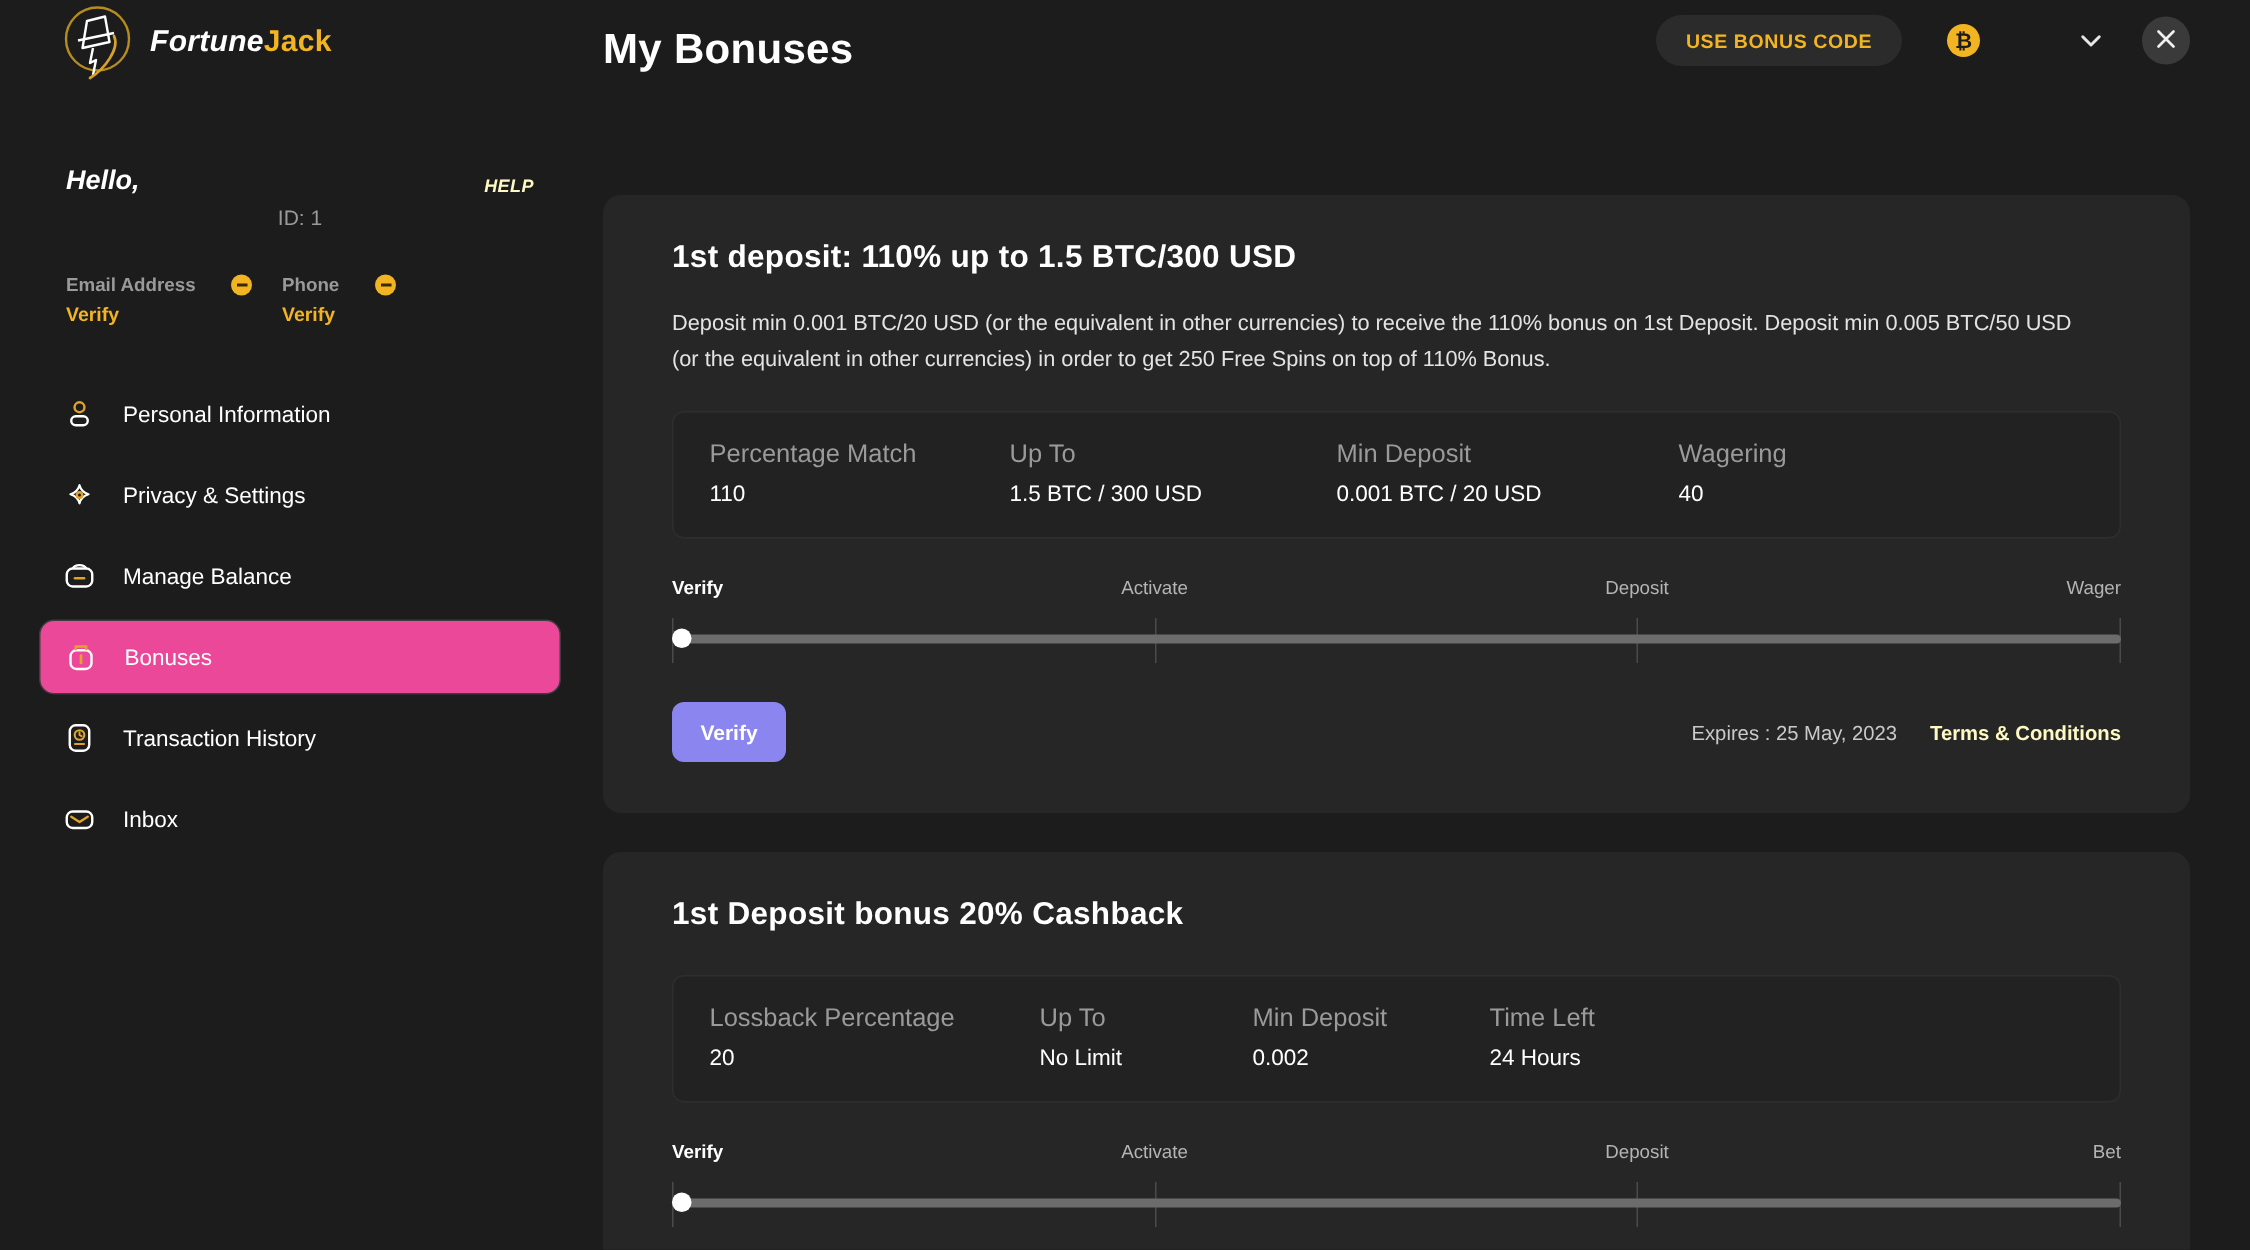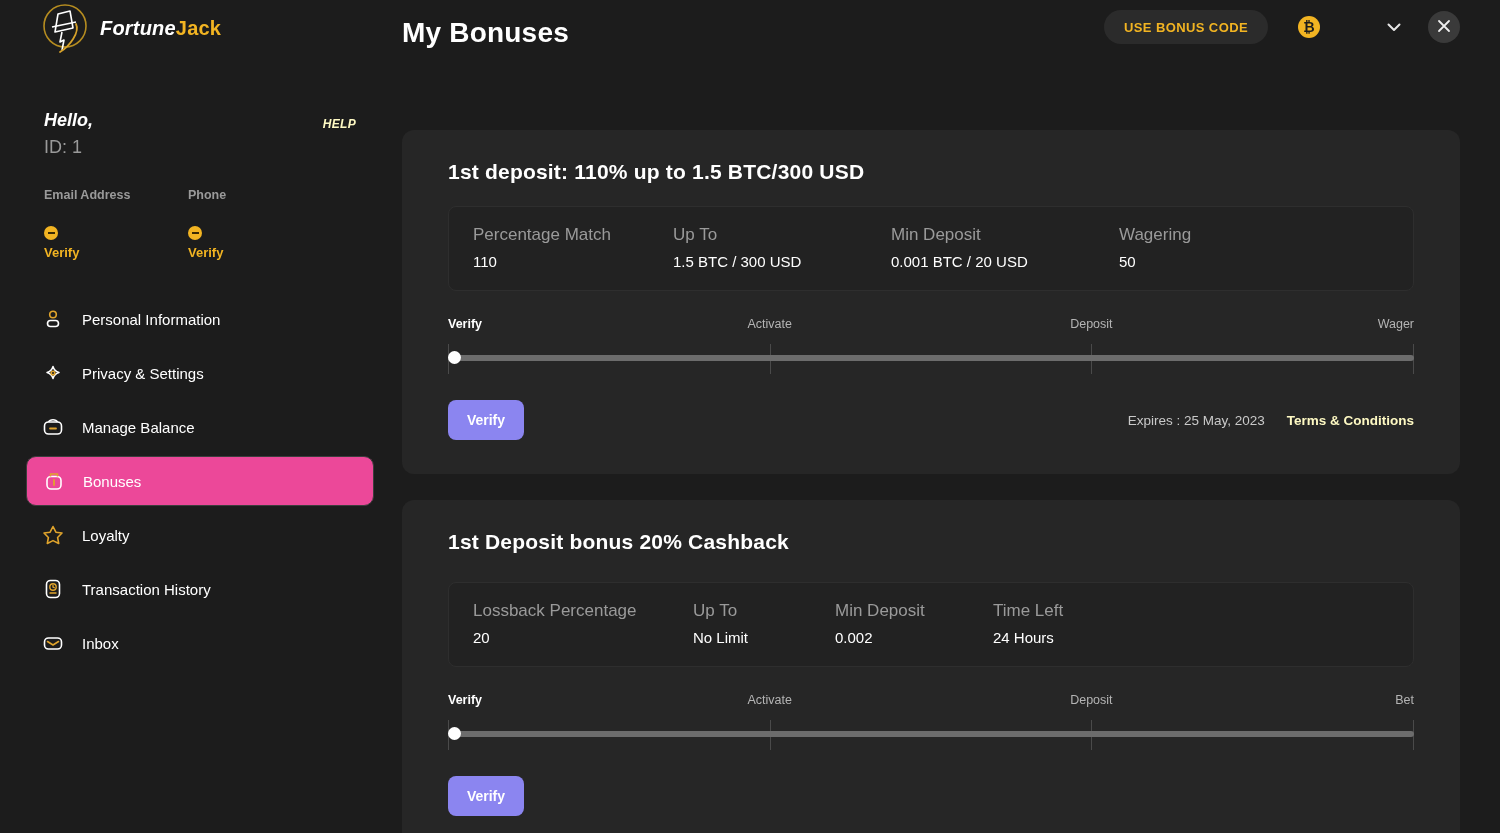--- a/index.html
+++ b/index.html
@@ -64,27 +64,27 @@
   .greet-row {
     display: flex; align-items: flex-end; justify-content: space-between;
     padding: 0 44px 0 44px;
     font-style: italic;
   }
   .hello { font-size: 18px; font-weight: bold; color: #fff; }
   .help-link {
     font-size: 12px; font-weight: bold; color: #fef9c3;
     cursor: pointer; letter-spacing: .3px; padding-top: 4px;
   }
-  .uid { padding: 6px 44px 0 44px; font-size: 18px; color: #9a9a9a; }
+  .uid { padding: 6px 44px 0 44px; font-size: 14px; color: #9a9a9a; text-align: center; }
 
   .verify-row { display: flex; padding: 30px 44px 0 44px; }
   .verify-col { width: 144px; }
   .verify-label {
     font-size: 12.5px; color: #9a9a9a; font-weight: bold;
-    display: flex; align-items: flex-start; gap: 24px; flex-direction: column;
+    display: flex; align-items: center; gap: 24px;
   }
   .badge-minus {
     width: 14px; height: 14px; border-radius: 50%; background: #f2b422;
     display: inline-flex; align-items: center; justify-content: center;
   }
   .badge-minus i { display: block; width: 7px; height: 2px; background: #3a2a05; }
   .verify-link {
     margin-top: 5px; font-size: 13px; font-weight: bold;
     color: #f2b422; cursor: pointer;
   }
@@ -259,28 +259,20 @@
         <span class="nav-icon">
           <svg width="22" height="22" viewBox="0 0 22 22">
               <rect x="4" y="6.5" width="14" height="12.5" rx="4" fill="none" stroke="#ffffff" stroke-width="1.6"></rect>
               <path d="M7.5 6.5 V4 H14.5 V6.5" fill="none" stroke="#e0a42c" stroke-width="1.6" stroke-linejoin="round"></path>
               <path d="M11 10 V15" stroke="#e0a42c" stroke-width="1.8" stroke-linecap="round"></path>
             </svg>
         </span>
         <span class="nav-label">Bonuses</span>
       </div>
 
-      <div class="nav-item">
-        <span class="nav-icon">
-          <svg width="22" height="22" viewBox="0 0 22 22">
-              <path d="M11 2.5 L13.9 8.2 L20 9 L15.6 13.5 L16.7 19.5 L11 16.6 L5.3 19.5 L6.4 13.5 L2 9 L8.1 8.2 Z" fill="none" stroke="#e0a42c" stroke-width="1.6" stroke-linejoin="round"></path>
-            </svg>
-        </span>
-        <span class="nav-label">Loyalty</span>
-      </div>
 
       <div class="nav-item">
         <span class="nav-icon">
           <svg width="22" height="22" viewBox="0 0 22 22">
               <rect x="4.5" y="2.5" width="13" height="17" rx="4" fill="none" stroke="#ffffff" stroke-width="1.6"></rect>
               <circle cx="11" cy="9" r="3.2" fill="none" stroke="#e0a42c" stroke-width="1.4"></circle>
               <path d="M11 7.2 V9 L12.4 9.8" stroke="#e0a42c" stroke-width="1.3" stroke-linecap="round" fill="none"></path>
               <path d="M8 15 H14" stroke="#e0a42c" stroke-width="1.4" stroke-linecap="round"></path>
             </svg>
         </span>
@@ -296,37 +288,38 @@
         </span>
         <span class="nav-label">Inbox</span>
       </div>
     </div>
   </div>
 
   <div class="main">
 
     <div class="card">
       <div class="card-title">1st deposit: 110% up to 1.5 BTC/300 USD</div>
+      <div class="card-desc">Deposit min 0.001 BTC/20 USD (or the equivalent in other currencies) to receive the 110% bonus on 1st Deposit. Deposit min 0.005 BTC/50 USD (or the equivalent in other currencies) in order to get 250 Free Spins on top of 110% Bonus.</div>
 
       <div class="stats">
         <div class="stat" style="width:200px">
           <div class="stat-label">Percentage Match</div>
           <div class="stat-value">110</div>
         </div>
         <div class="stat" style="width:218px">
           <div class="stat-label">Up To</div>
           <div class="stat-value">1.5 BTC / 300 USD</div>
         </div>
         <div class="stat" style="width:228px">
           <div class="stat-label">Min Deposit</div>
           <div class="stat-value">0.001 BTC / 20 USD</div>
         </div>
         <div class="stat">
           <div class="stat-label">Wagering</div>
-          <div class="stat-value">50</div>
+          <div class="stat-value">40</div>
         </div>
       </div>
 
       <div class="progress-block">
         <div class="progress-labels">
           <div class="p-label active" style="left:0">Verify</div>
           <div class="p-label" style="left:33.3%;transform:translateX(-50%)">Activate</div>
           <div class="p-label" style="left:66.6%;transform:translateX(-50%)">Deposit</div>
           <div class="p-label" style="right:0">Wager</div>
         </div>

